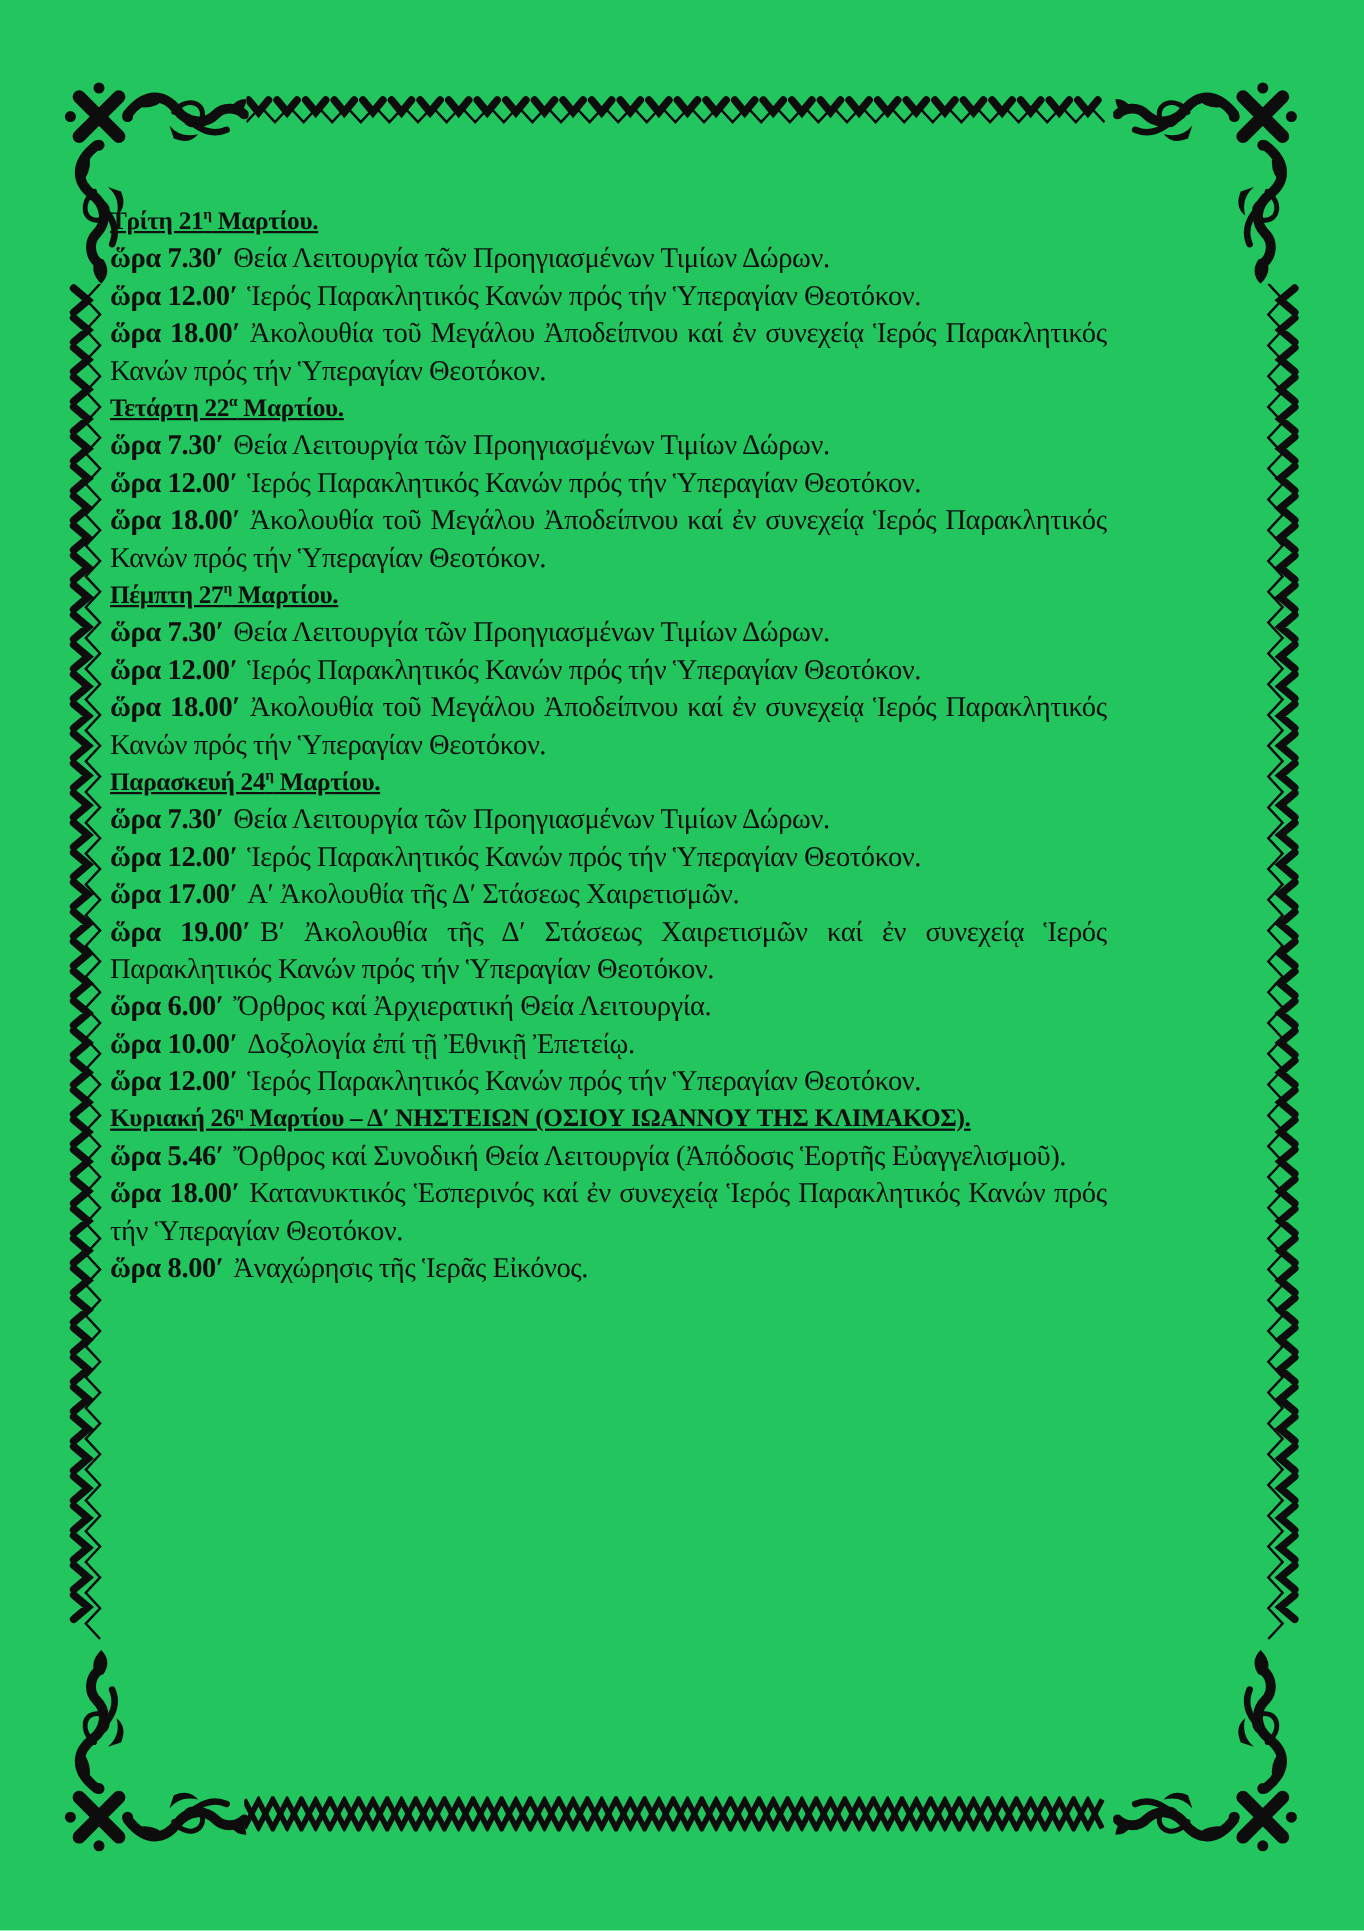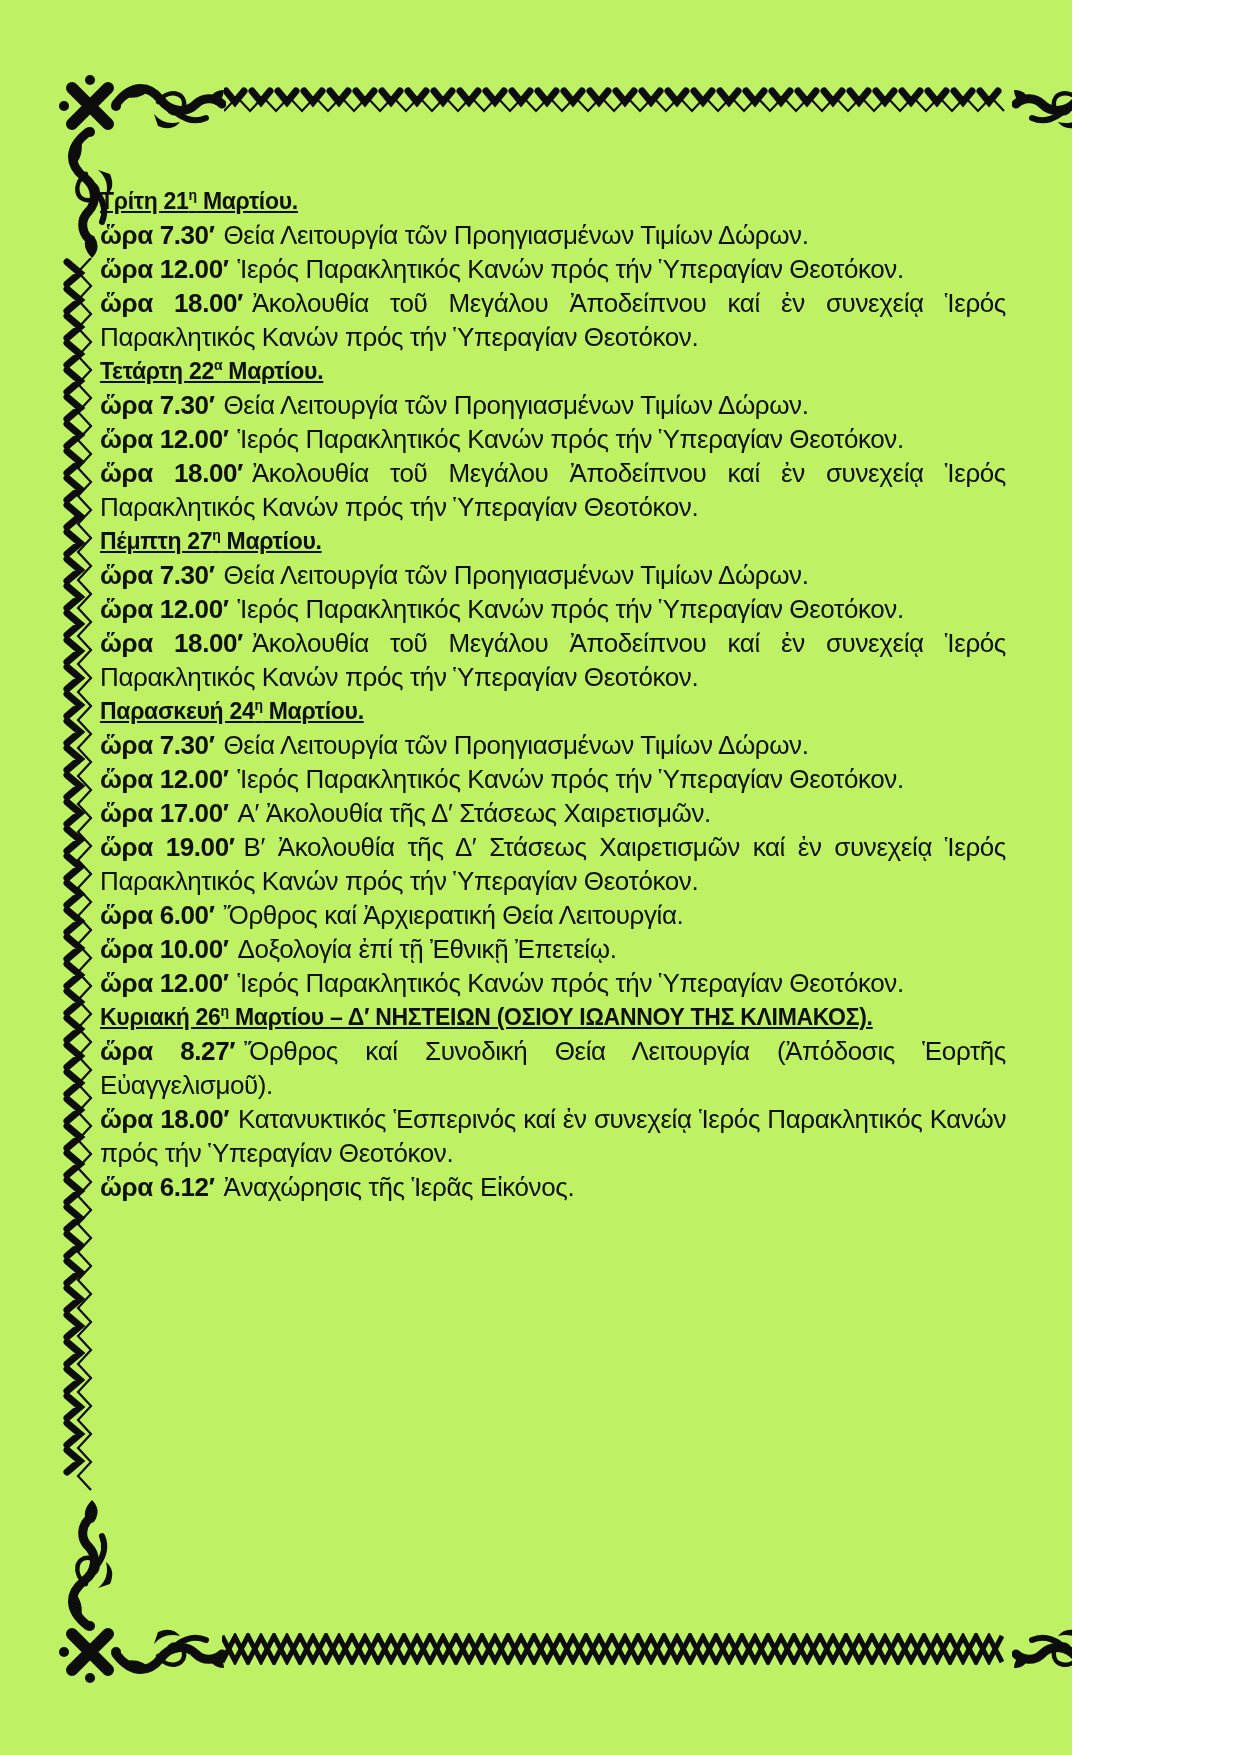--- a/index.html
+++ b/index.html
@@ -1,20 +1,20 @@
 <!DOCTYPE html>
 <html><head>
 <meta charset="utf-8">
 <style>
   html,body{margin:0;padding:0;background:#ffffff;}
   .page{
     position:relative;
-    width:1072px;height:1755px;
-    background:#bef264;
-    font-family:Liberation Sans, sans-serif;
+    width:1240px;height:1755px;
+    background:#22c55e;
+    font-family:Liberation Serif, serif;
     color:#101010;
     overflow:hidden;
   }
   
   svg.frame{position:absolute;display:block;}
   .orn{position:absolute;width:168px;height:188px;}
   .orn.tl{left:58px;top:74px;}
   .orn.tr{left:1012px;top:74px;transform:scaleX(-1);}
   .orn.bl{left:58px;top:1496px;transform:scaleY(-1);}
   .orn.br{left:1012px;top:1496px;transform:scale(-1,-1);}
@@ -203,22 +203,22 @@
     </div>
 
     <div class="day">
       <p class="entry"><span class="time">ὥρα 6.00′</span><span class="txt">Ὄρθρος καί Ἀρχιερατική Θεία Λειτουργία.</span></p>
       <p class="entry"><span class="time">ὥρα 10.00′</span><span class="txt">Δοξολογία ἐπί τῇ Ἐθνικῇ Ἐπετείῳ.</span></p>
       <p class="entry"><span class="time">ὥρα 12.00′</span><span class="txt">Ἱερός Παρακλητικός Κανών πρός τήν Ὑπεραγίαν Θεοτόκον.</span></p>
     </div>
 
     <div class="day">
       <p class="heading"><span>Κυριακή 26</span><sup>η</sup><span> Μαρτίου – Δ′ ΝΗΣΤΕΙΩΝ (ΟΣΙΟΥ ΙΩΑΝΝΟΥ ΤΗΣ ΚΛΙΜΑΚΟΣ).</span></p>
-      <p class="entry"><span class="time">ὥρα 8.27′</span><span class="txt">Ὄρθρος καί Συνοδική Θεία Λειτουργία (Ἀπόδοσις Ἑορτῆς Εὐαγγελισμοῦ).</span></p>
+      <p class="entry"><span class="time">ὥρα 5.46′</span><span class="txt">Ὄρθρος καί Συνοδική Θεία Λειτουργία (Ἀπόδοσις Ἑορτῆς Εὐαγγελισμοῦ).</span></p>
       <p class="entry"><span class="time">ὥρα 18.00′</span><span class="txt">Κατανυκτικός Ἑσπερινός καί ἐν συνεχείᾳ Ἱερός Παρακλητικός Κανών πρός τήν Ὑπεραγίαν Θεοτόκον.</span></p>
     </div>
 
     <div class="day">
-      <p class="entry"><span class="time">ὥρα 6.12′</span><span class="txt">Ἀναχώρησις τῆς Ἱερᾶς Εἰκόνος.</span></p>
+      <p class="entry"><span class="time">ὥρα 8.00′</span><span class="txt">Ἀναχώρησις τῆς Ἱερᾶς Εἰκόνος.</span></p>
     </div>
 
   </div>
 </div>
 
 </body></html>

